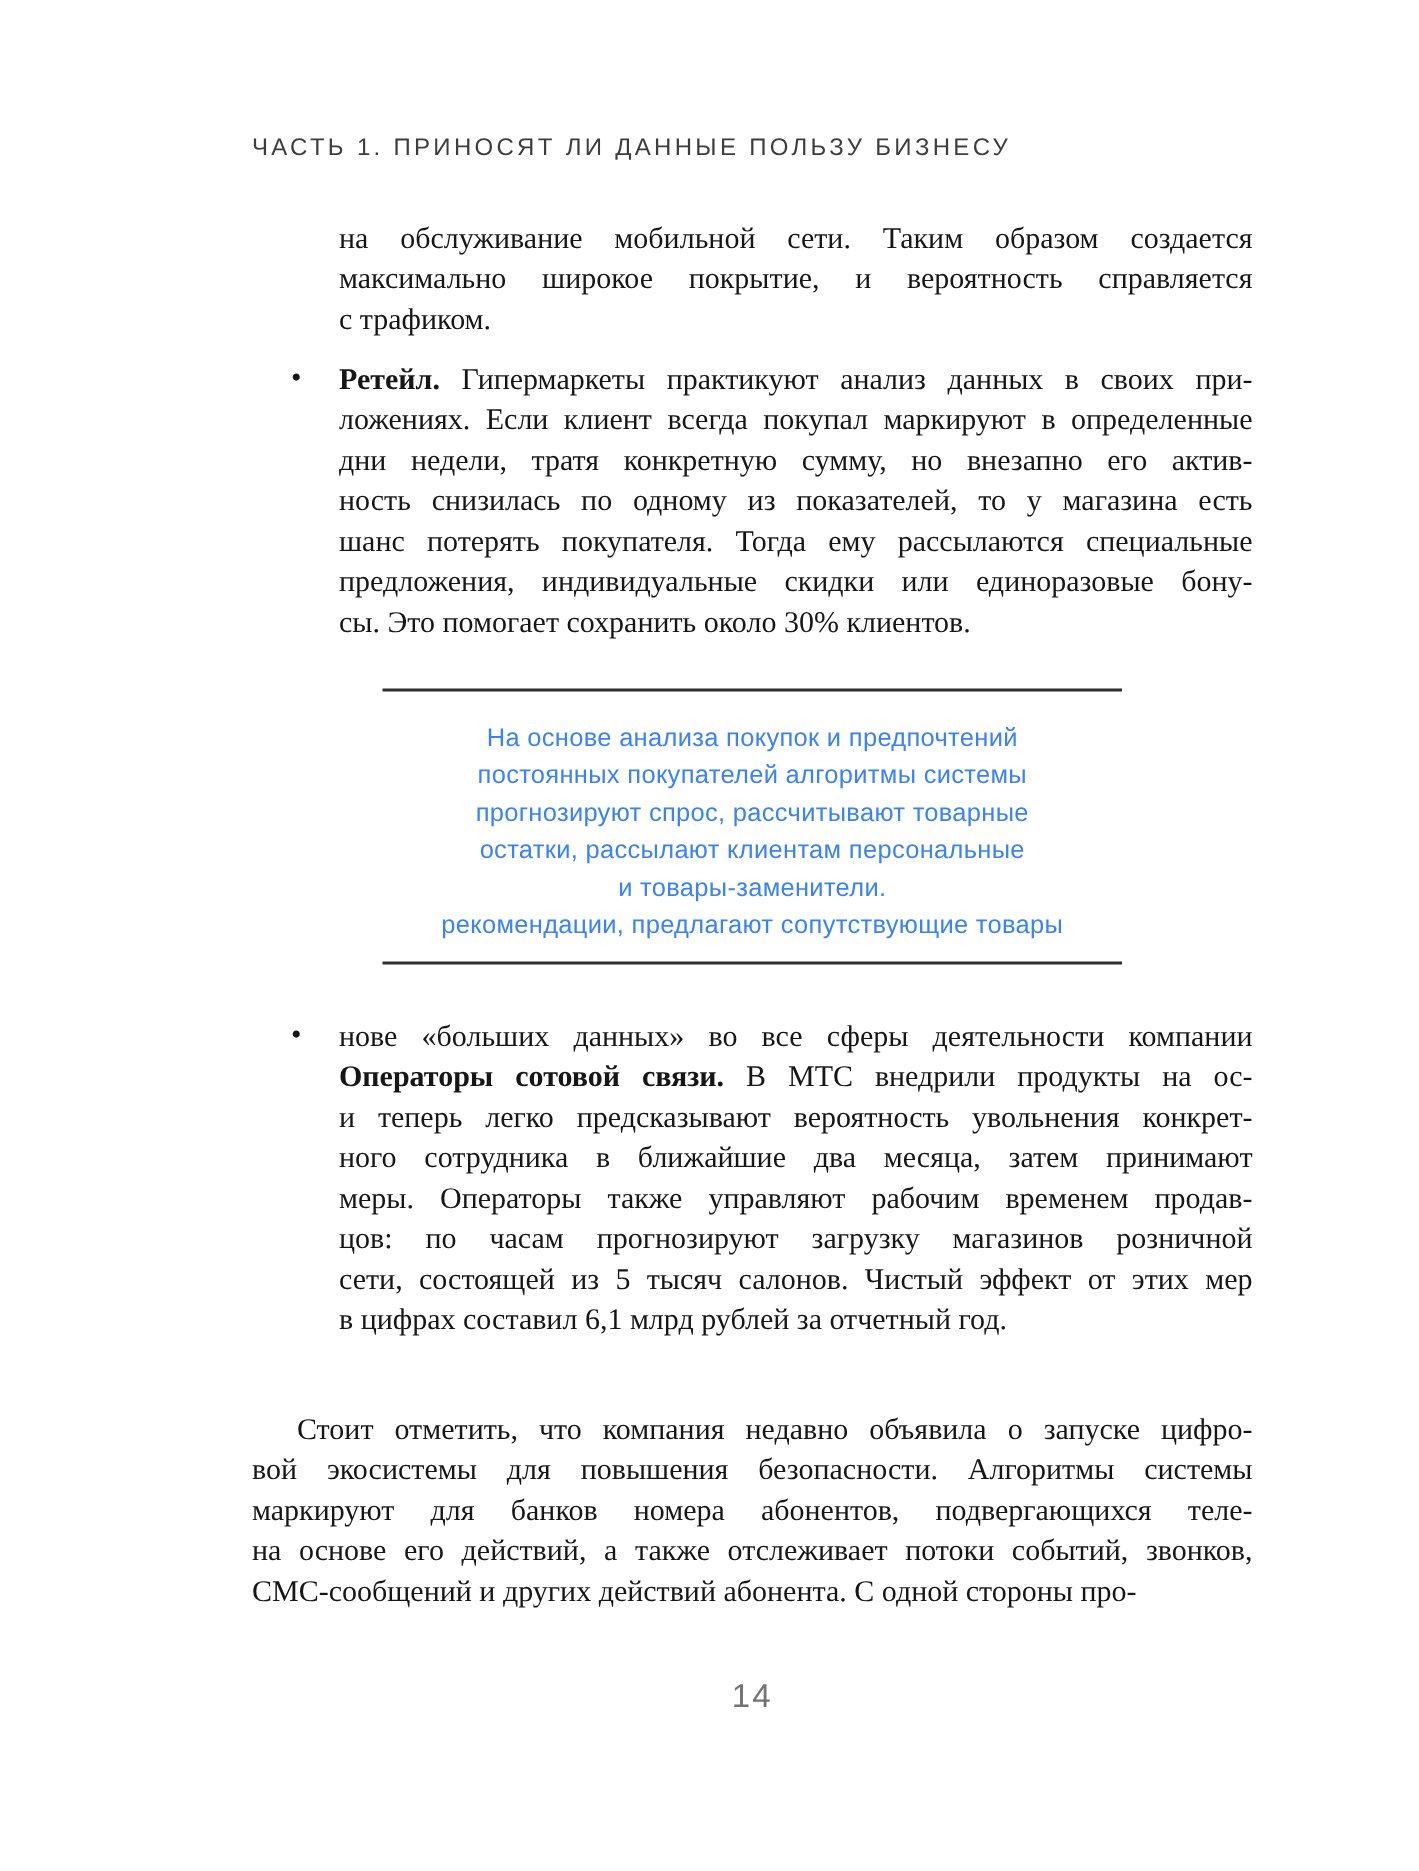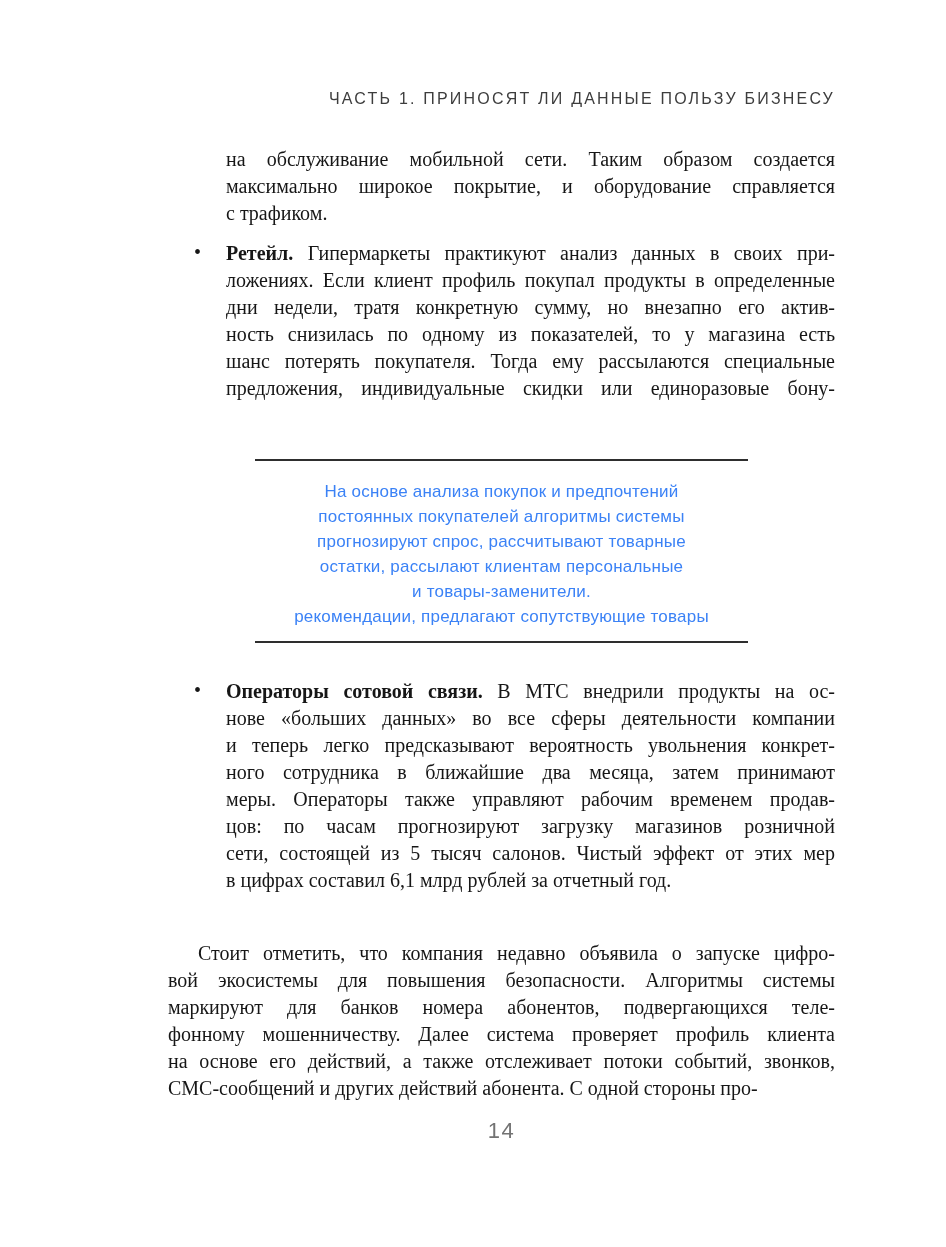--- a/index.html
+++ b/index.html
@@ -10,21 +10,21 @@
     background: #ffffff;
     overflow: hidden;
     font-family: "Liberation Serif", serif;
     color: #161616;
   }
   .running-header {
     position: absolute;
     top: 90px;
     left: 168px;
     width: 667px;
-    text-align: right;
+    text-align: left;
     font-family: "Liberation Sans", sans-serif;
     font-size: 16px;
     font-weight: 400;
     letter-spacing: 2.2px;
     color: #3d3d3d;
     white-space: nowrap;
   }
   .body-serif {
     font-family: Liberation Serif, serif;
     font-size: 20px;
@@ -96,67 +96,67 @@
 </style>
 </head>
 <body>
 
 <div class="page">
 
   <div class="running-header">ЧАСТЬ 1. ПРИНОСЯТ ЛИ ДАННЫЕ ПОЛЬЗУ БИЗНЕСУ</div>
 
   <div class="para-cont body-serif">
       <div class="jline">на обслуживание мобильной сети. Таким образом создается</div>
-      <div class="jline">максимально широкое покрытие, и оборудование справляется</div>
+      <div class="jline">максимально широкое покрытие, и вероятность справляется</div>
       <div class="jline last">с трафиком.</div>
     </div>
 
   <div class="bullet bullet-1 body-serif">
     <span class="marker">•</span>
     <div>
         <div class="jline"><b>Ретейл.</b> Гипермаркеты практикуют анализ данных в своих при-</div>
-        <div class="jline">ложениях. Если клиент профиль покупал продукты в определенные</div>
+        <div class="jline">ложениях. Если клиент всегда покупал маркируют в определенные</div>
         <div class="jline">дни недели, тратя конкретную сумму, но внезапно его актив-</div>
         <div class="jline">ность снизилась по одному из показателей, то у магазина есть</div>
         <div class="jline">шанс потерять покупателя. Тогда ему рассылаются специальные</div>
         <div class="jline">предложения, индивидуальные скидки или единоразовые бону-</div>
+        <div class="jline last">сы. Это помогает сохранить около 30% клиентов.</div>
       </div>
   </div>
 
   <div class="quote-block">
     <div class="quote-rule"></div>
     <div class="quote-text">
         <div class="qline">На основе анализа покупок и предпочтений</div>
         <div class="qline">постоянных покупателей алгоритмы системы</div>
         <div class="qline">прогнозируют спрос, рассчитывают товарные</div>
         <div class="qline">остатки, рассылают клиентам персональные</div>
         <div class="qline last">и товары-заменители.</div>
         <div class="qline">рекомендации, предлагают сопутствующие товары</div>
       </div>
     <div class="quote-rule"></div>
   </div>
 
   <div class="bullet bullet-2 body-serif">
     <span class="marker">•</span>
     <div>
+        <div class="jline">нове «больших данных» во все сферы деятельности компании</div>
         <div class="jline"><b>Операторы сотовой связи.</b> В МТС внедрили продукты на ос-</div>
-        <div class="jline">нове «больших данных» во все сферы деятельности компании</div>
         <div class="jline">и теперь легко предсказывают вероятность увольнения конкрет-</div>
         <div class="jline">ного сотрудника в ближайшие два месяца, затем принимают</div>
         <div class="jline">меры. Операторы также управляют рабочим временем продав-</div>
         <div class="jline">цов: по часам прогнозируют загрузку магазинов розничной</div>
         <div class="jline">сети, состоящей из 5 тысяч салонов. Чистый эффект от этих мер</div>
         <div class="jline last">в цифрах составил 6,1 млрд рублей за отчетный год.</div>
       </div>
   </div>
 
   <div class="closing body-serif">
       <div class="jline">Стоит отметить, что компания недавно объявила о запуске цифро-</div>
       <div class="jline">вой экосистемы для повышения безопасности. Алгоритмы системы</div>
       <div class="jline">маркируют для банков номера абонентов, подвергающихся теле-</div>
-      <div class="jline">фонному мошенничеству. Далее система проверяет профиль клиента</div>
       <div class="jline">на основе его действий, а также отслеживает потоки событий, звонков,</div>
       <div class="jline last">СМС-сообщений и других действий абонента. С одной стороны про-</div>
     </div>
 
   <div class="page-number">14</div>
 
 </div>
 
 </body></html>

